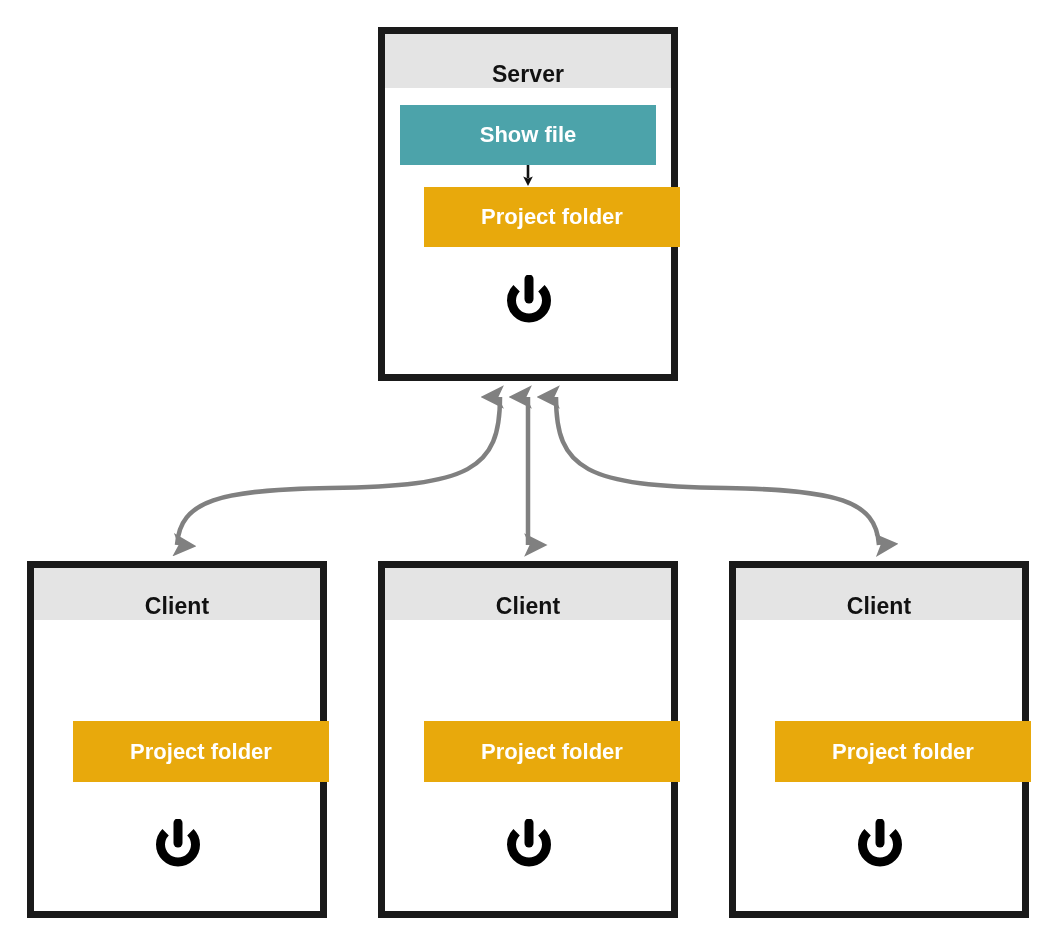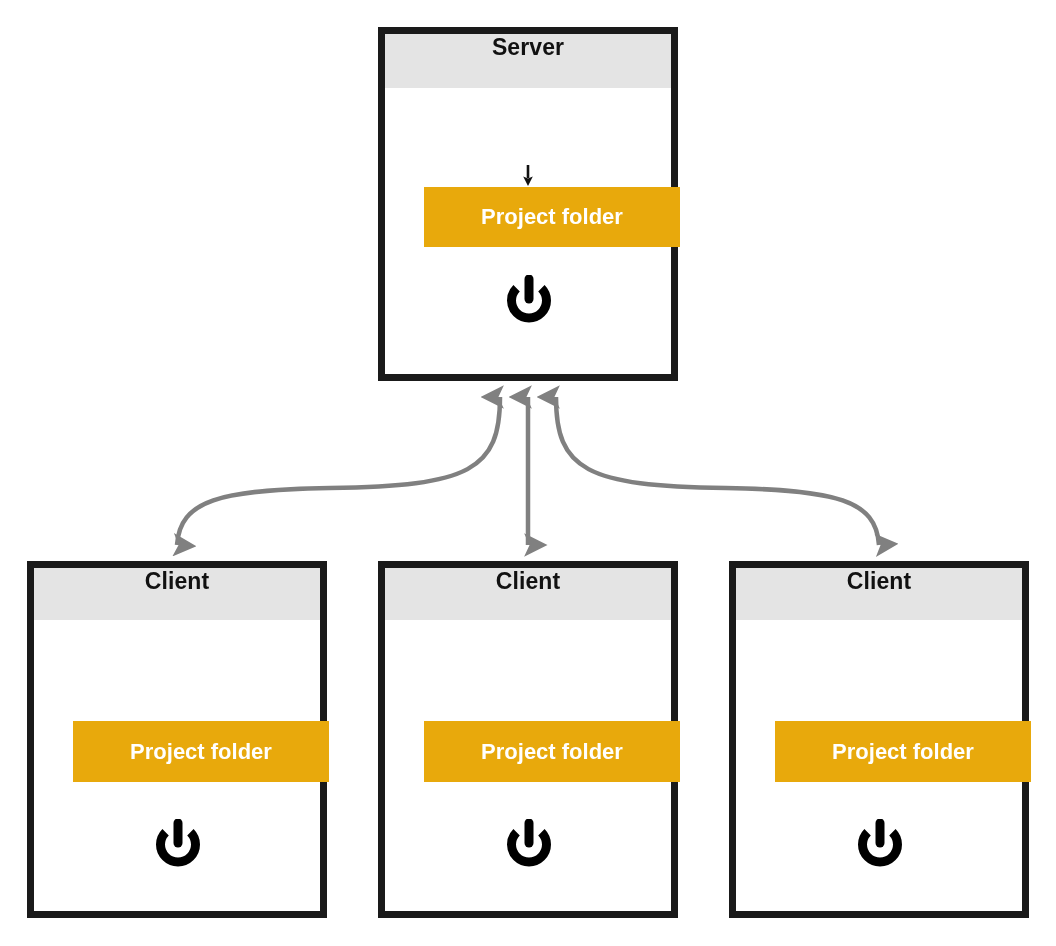--- a/index.html
+++ b/index.html
@@ -24,21 +24,21 @@
     box-sizing: border-box;
     background: #ffffff;
     border: 7px solid #1a1a1a;
     z-index: 3;
   }
   .machine-header {
     box-sizing: border-box;
     width: 100%;
     background: #e4e4e4;
     display: flex;
-    align-items: flex-start;
+    align-items: flex-end;
     justify-content: center;
     font-weight: bold;
     color: #111111;
     letter-spacing: 0.1px;
   }
   .machine-body {
     position: relative;
     width: 100%;
   }
   
@@ -100,20 +100,23 @@
   </svg>
 
   <div class="machine" style="left:378px; top:27px; width:300px; height:354px;">
 
     <div class="machine-header" style="height:54px; font-size:23px;">
       <span>Server</span>
     </div>
 
     <div class="machine-body" style="height:286px;">
 
+      <div class="bar bar-teal" style="left:15px; top:17px; width:256px; height:60px; font-size:22px;">
+        <span>Show file</span>
+      </div>
 
       <svg class="inner-arrow" style="left:136px; top:77px;" width="14" height="22" viewBox="0 0 14 22">
         <path d="M7 0 L7 13" stroke="#111111" stroke-width="2.6" fill="none"></path>
         <path d="M7 21 L2.2 11.5 L7 13.6 L11.8 11.5 Z" fill="#111111"></path>
       </svg>
 
       <div class="bar bar-amber" style="left:15px; top:99px; width:256px; height:60px; font-size:22px;">
         <span>Project folder</span>
       </div>
 

